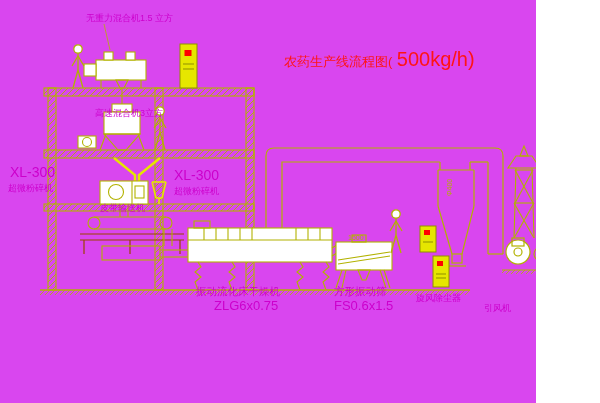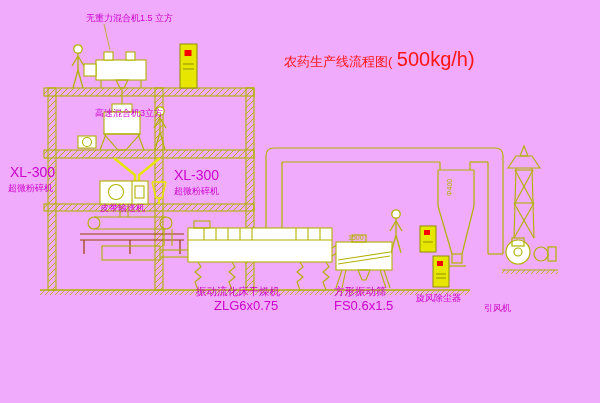--- a/index.html
+++ b/index.html
@@ -1,16 +1,16 @@
 <!DOCTYPE html>
 <html><head>
 <meta charset="utf-8">
 <style>
   html,body{margin:0;padding:0;background:#ffffff;}
-  #stage{position:relative;width:600px;height:403px;background:#f0abfc;overflow:hidden;
+  #stage{position:relative;width:536px;height:403px;background:#d946ef;overflow:hidden;
          font-family:"Liberation Sans", sans-serif;}
   svg{display:block;}
   text{font-family:"Liberation Sans", sans-serif;}
   .mag{fill:#cc00cc;}
   .ttl{fill:#ff1414;}
   .dim{fill:#b2b200;}
 </style>
 </head>
 <body>
 

